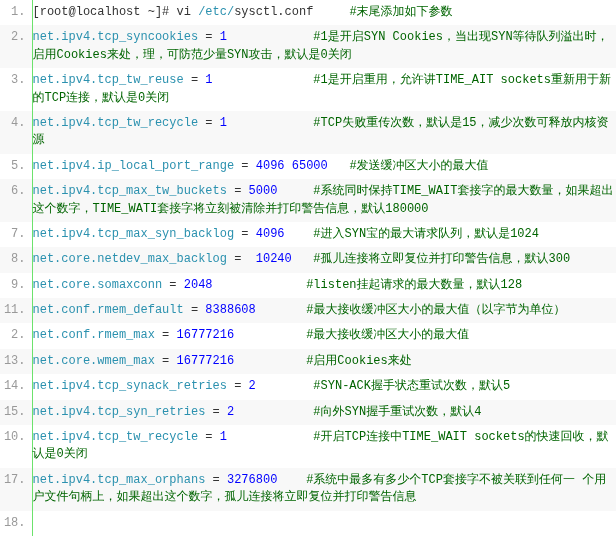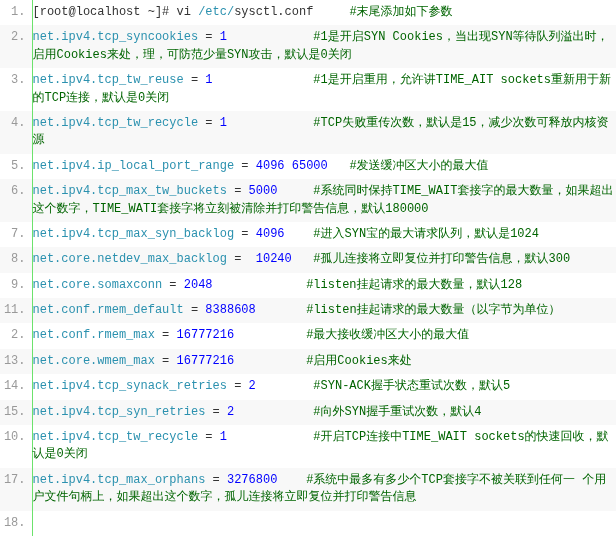--- a/index.html
+++ b/index.html
@@ -70,21 +70,21 @@
         </tr>
         <tr>
           <td class="gutter">9.</td>
           <td class="code">
             <div class="line"><span class="s-teal">net.core.somaxconn</span><span class="s-plain"> = </span><span class="s-blue">2048</span><span class="s-green">             #listen挂起请求的最大数量，默认128</span></div>
           </td>
         </tr>
         <tr>
           <td class="gutter">11.</td>
           <td class="code">
-            <div class="line"><span class="s-teal">net.conf.rmem_default</span><span class="s-plain"> = </span><span class="s-blue">8388608</span><span class="s-green">       #listen挂起请求的最大数量（以字节为单位）</span></div>
+            <div class="line"><span class="s-teal">net.conf.rmem_default</span><span class="s-plain"> = </span><span class="s-blue">8388608</span><span class="s-green">       #最大接收缓冲区大小的最大值（以字节为单位）</span></div>
           </td>
         </tr>
         <tr>
           <td class="gutter">2.</td>
           <td class="code">
             <div class="line"><span class="s-teal">net.conf.rmem_max</span><span class="s-plain"> = </span><span class="s-blue">16777216</span><span class="s-green">          #最大接收缓冲区大小的最大值</span></div>
           </td>
         </tr>
         <tr>
           <td class="gutter">13.</td>

